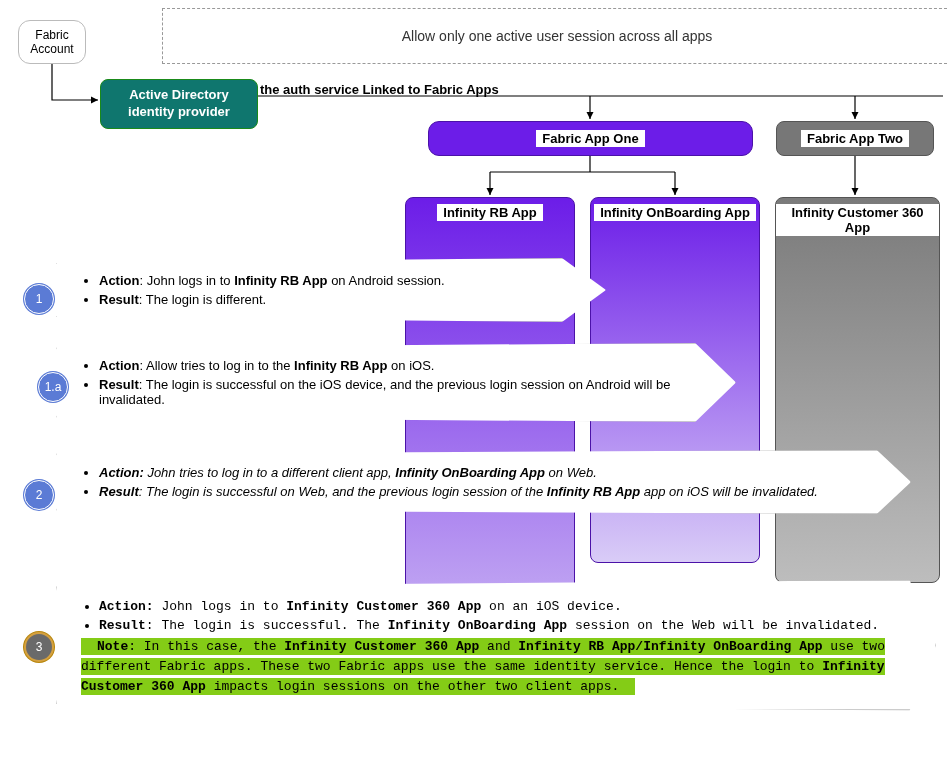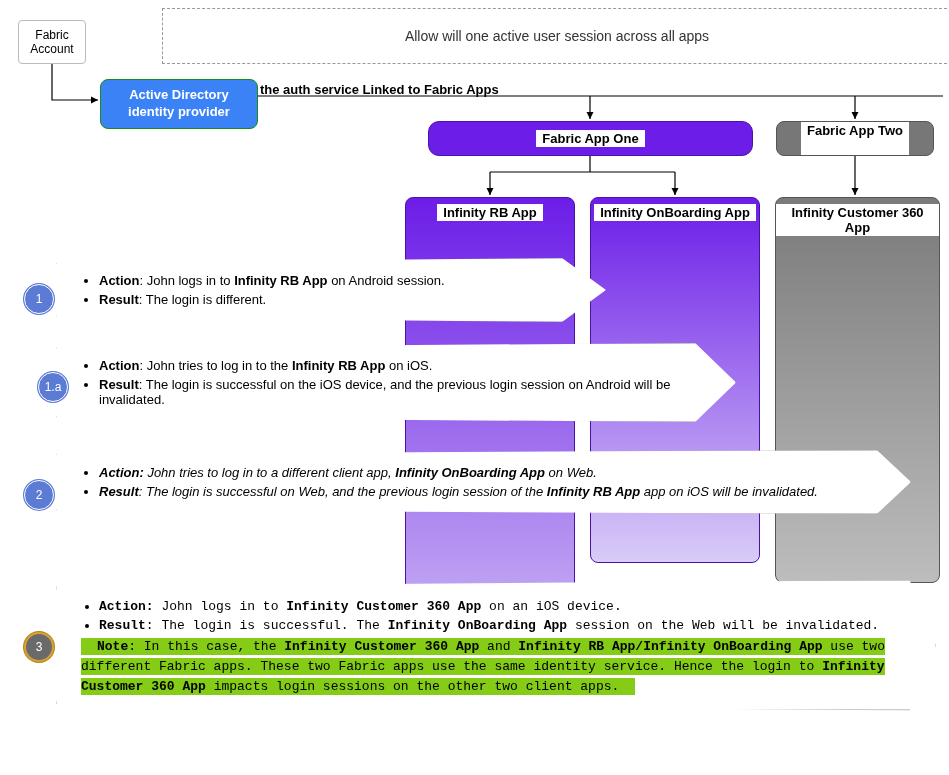--- a/index.html
+++ b/index.html
@@ -23,32 +23,32 @@
     display: flex; align-items: center; justify-content: center;
     color: #333;
   }
 
   
   .fabric-account {
     position: absolute;
     left: 18px; top: 20px;
     width: 68px; height: 44px;
     border: 1px solid #bbb;
-    border-radius: 4px;
+    border-radius: 12px;
     display: flex; align-items: center; justify-content: center;
     text-align: center;
     font-size: 12px;
   }
 
   
   .ad-box {
     position: absolute;
     left: 100px; top: 79px;
     width: 158px; height: 50px;
-    background: #3b82f6;
+    background: #0f766e;
     border: 1px solid #1a8a1a;
     border-radius: 8px;
     color: #fff;
     font-weight: bold;
     display: flex; align-items: center; justify-content: center;
     text-align: center;
     font-size: 13px;
     line-height: 1.3;
     padding: 4px;
   }
@@ -76,21 +76,21 @@
   }
 
   
   .app-two {
     position: absolute;
     left: 776px; top: 121px;
     width: 158px; height: 35px;
     background: #777;
     border: 1px solid #555;
     border-radius: 8px;
-    display:flex; justify-content:center;
+    display:flex; align-items:center; justify-content:center;
   }
   .app-two span {
     background:#fff; padding:1px 6px; font-weight:bold; font-size:13px;
   }
 
   
   .col {
     position:absolute; top:197px; height:436px;
     border-radius:8px;
     padding-top:6px;
@@ -170,21 +170,21 @@
 
     <path d="M590,156 L590,172" fill="none" stroke="#000" stroke-width="1.2"></path>
     <path d="M490,172 L675,172" fill="none" stroke="#000" stroke-width="1.2"></path>
     <path d="M490,172 L490,195" fill="none" stroke="#000" stroke-width="1.2" marker-end="url(#arr)"></path>
     <path d="M675,172 L675,195" fill="none" stroke="#000" stroke-width="1.2" marker-end="url(#arr)"></path>
 
     <path d="M855,156 L855,195" fill="none" stroke="#000" stroke-width="1.2" marker-end="url(#arr)"></path>
   </svg>
 
   <div class="dashed-box">
-    <span>Allow will one active user session across all apps</span>
+    <span>Allow only one active user session across all apps</span>
   </div>
 
   <div class="fabric-account">
     <span>Fabric Account</span>
   </div>
 
   <div class="ad-box">
     <span>Active Directory identity provider</span>
   </div>
 
@@ -220,21 +220,21 @@
       </li>
     </ul>
   </div>
 
   <div class="bubble b1a">
       <span>1.a</span>
     </div>
   <div class="step step-1a">
     <ul>
       <li>
-        <b>Action</b><span>: John tries to log in to the </span><b>Infinity RB App</b><span> on iOS.</span>
+        <b>Action</b><span>: Allow tries to log in to the </span><b>Infinity RB App</b><span> on iOS.</span>
       </li>
       <li>
         <b>Result</b><span>: The login is successful on the iOS device, and the previous login session on Android will be invalidated.</span>
       </li>
     </ul>
   </div>
 
   <div class="bubble b2">
       <span>2</span>
     </div>

